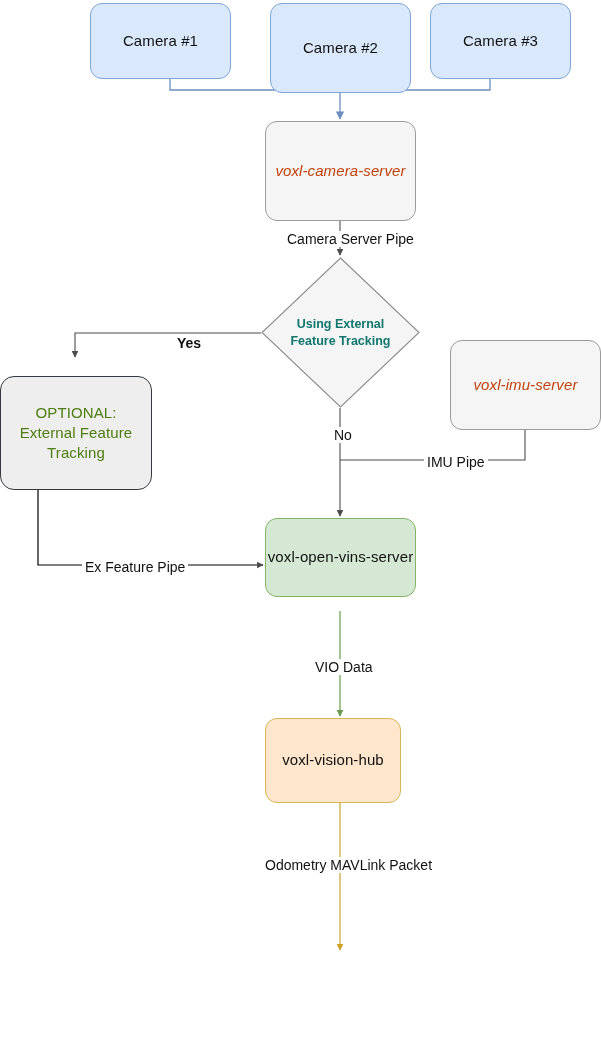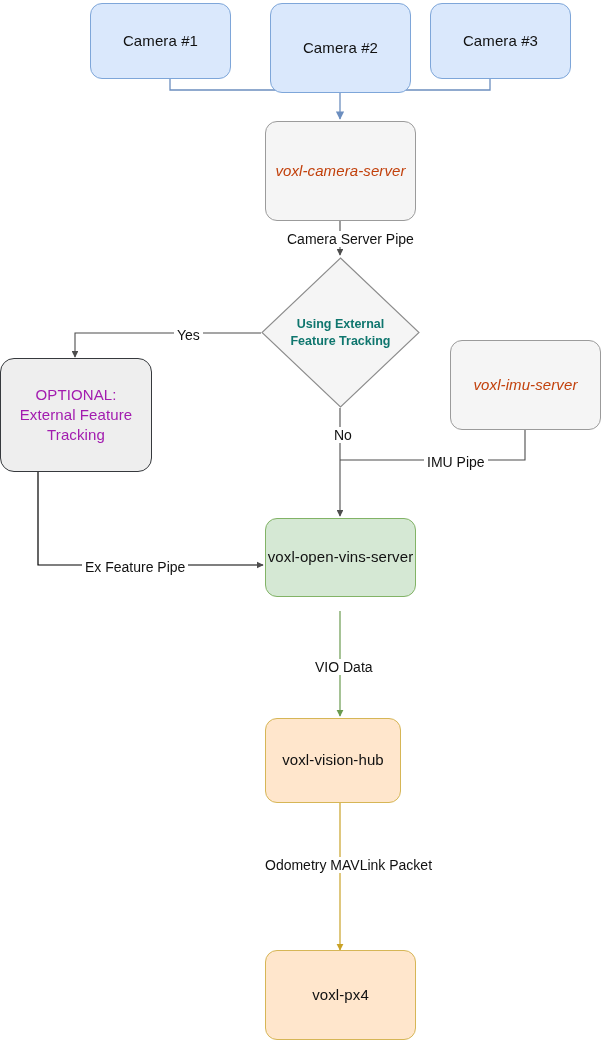--- a/index.html
+++ b/index.html
@@ -44,21 +44,22 @@
   }
   .node-gray {
     background: #f5f5f5;
     border: 1.2px solid #9b9b9b;
     color: #c2410c;
     font-style: italic;
   }
   .node-gray-dark {
     background: #eeeeee;
     border: 1.6px solid #36393d;
-    color: #a21caf;
+    color: #4d7c0f;
+    margin-top: 18px;
   }
   .node-green {
     background: #d5e8d4;
     border: 1.4px solid #82b366;
     color: #111111;
   }
   .node-orange {
     background: #ffe6cc;
     border: 1.4px solid #d6b656;
     color: #111111;
@@ -163,25 +164,22 @@
   </div>
 
   <div class="node node-green" style="left:265px; top:518px; width:151px; height:79px;">
     <span>voxl-open-vins-server</span>
   </div>
 
   <div class="node node-orange" style="left:265px; top:718px; width:136px; height:85px;">
     <span>voxl-vision-hub</span>
   </div>
 
-  <div class="node node-orange" style="left:265px; top:950px; width:151px; height:90px;">
-    <span>voxl-px4</span>
-  </div>
 
   <div class="edge-label" style="left:284px; top:231px;">Camera Server Pipe</div>
-  <div class="edge-label" style="left:174px; top:327px;">Yes</div>
+  <div class="edge-label" style="left:174px; top:335px;font-weight:bold;">Yes</div>
   <div class="edge-label" style="left:331px; top:427px;">No</div>
   <div class="edge-label" style="left:424px; top:454px;">IMU Pipe</div>
   <div class="edge-label" style="left:82px; top:559px;">Ex Feature Pipe</div>
   <div class="edge-label" style="left:312px; top:659px;">VIO Data</div>
   <div class="edge-label" style="left:262px; top:857px;">Odometry MAVLink Packet</div>
 
 </div>
 
 </body></html>

